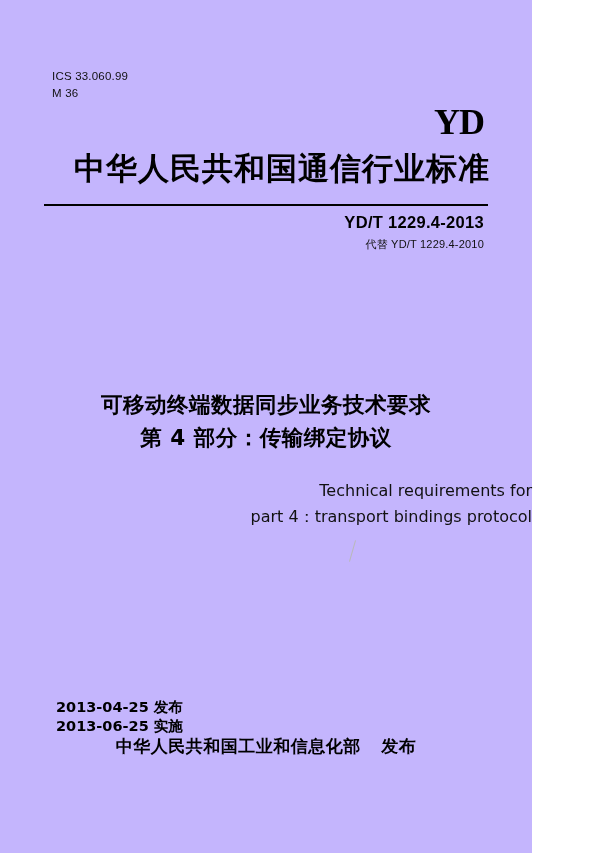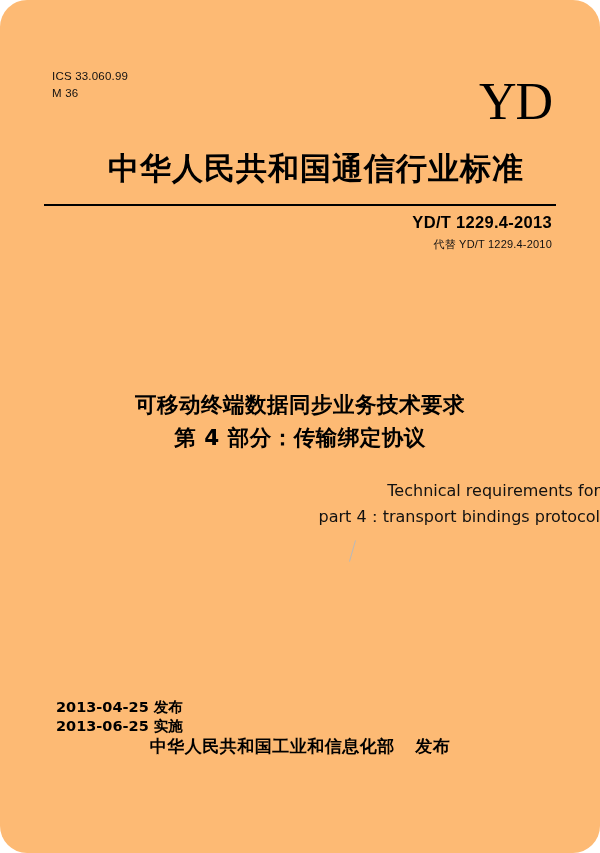--- a/index.html
+++ b/index.html
@@ -9,47 +9,46 @@
   body {
     width: 600px;
     height: 853px;
     background: #ffffff;
     font-family: "Liberation Sans", sans-serif;
     color: #000000;
     overflow: hidden;
   }
   .page {
     position: relative;
-    width: 600px;
+    width: 532px;
     height: 853px;
     box-sizing: border-box;
     padding: 0;
-    background: #fdba74;
-    border-radius: 27px;
+    background: #c4b5fd;
   }
 
   
   .ics-block {
     position: absolute;
     left: 52px;
     top: 68px;
     font-size: 11.5px;
     line-height: 1.45;
     letter-spacing: 0.2px;
     color: #111;
   }
 
   
   .yd-logo {
     position: absolute;
     right: 48px;
-    top: 76px;
+    top: 104px;
     font-family: "Liberation Serif", serif;
-    font-weight: normal;
-    font-size: 52px;
+    font-weight: bold;
+    font-size: 36px;
     letter-spacing: -1px;
     color: #000;
     line-height: 1;
   }
 
   
   .std-title {
     position: absolute;
     left: 0;
     right: 0;

